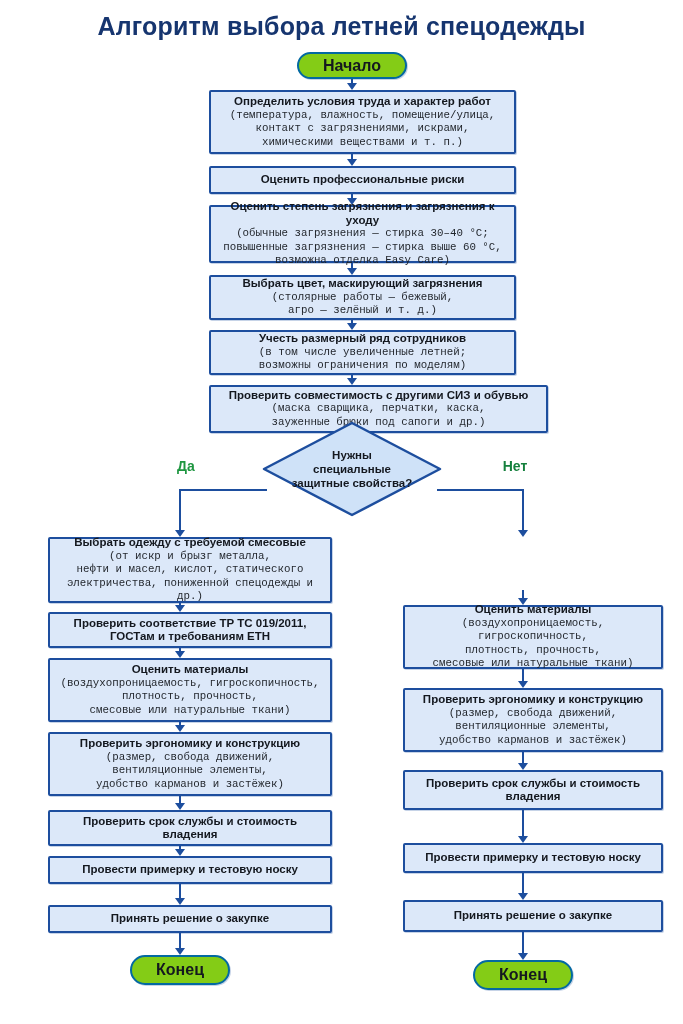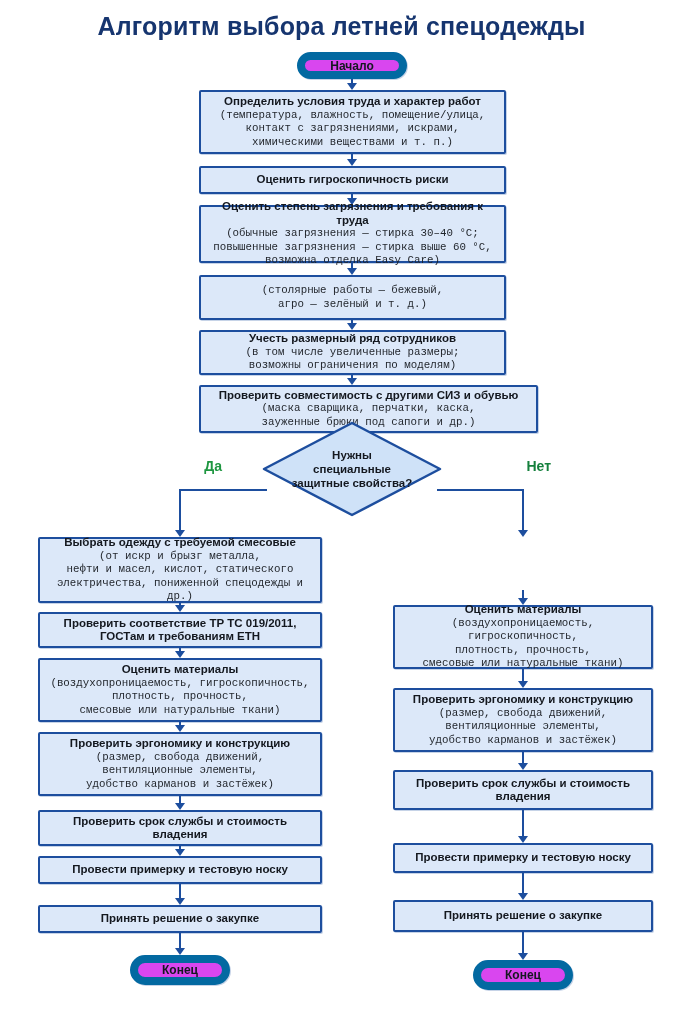--- a/index.html
+++ b/index.html
@@ -10,43 +10,44 @@
   .page-title{
     position:absolute;top:12px;left:0;width:683px;text-align:center;
     font-size:25px;font-weight:700;color:#16356f;letter-spacing:.2px;
   }
   .node{
     position:absolute;box-sizing:border-box;background:#dce8f9;
     border:2px solid #1d4e9e;border-radius:2px;
     display:flex;flex-direction:column;justify-content:center;align-items:center;
     text-align:center;padding:2px 6px;
     box-shadow:1px 1px 0 rgba(29,78,158,.25);
+    margin-left:10px;
   }
   .node .t{font-weight:700;font-size:11.5px;line-height:13.5px;color:#14181f;white-space:pre-line;}
   .node .d{font-weight:400;font-size:10.8px;line-height:13.5px;color:#1f2329;white-space:pre-line;font-family:Liberation Mono, monospace;}
   .terminal{
-    position:absolute;box-sizing:border-box;background:#d946ef;
-    border:8px solid #0369a1;border-radius:16px;
+    position:absolute;box-sizing:border-box;background:#84cc16;
+    border:2px solid #0369a1;border-radius:16px;
     display:flex;justify-content:center;align-items:center;
-    font-weight:700;font-size:12px;color:#14181f;
+    font-weight:700;font-size:16px;color:#14181f;
     box-shadow:1px 1px 0 rgba(29,78,158,.25);
   }
   .va{position:absolute;width:10px;}
   .va .ln{position:absolute;left:4px;top:0;bottom:5px;width:2px;background:#1d4e9e;}
   .va .hd{position:absolute;left:0;bottom:0;width:0;height:0;
     border-left:5px solid transparent;border-right:5px solid transparent;border-top:7px solid #1d4e9e;}
   .hline{position:absolute;height:2.4px;background:#1d4e9e;}
   .diamond{position:absolute;left:262px;top:421px;width:180px;height:96px;}
   .diamond svg{position:absolute;left:0;top:0;}
   .diamond .q{
     position:absolute;left:0;top:0;right:0;bottom:0;
     display:flex;justify-content:center;align-items:center;text-align:center;
     font-weight:700;font-size:11.5px;line-height:14px;color:#14181f;white-space:pre-line;
   }
-  .branch-label{position:absolute;font-weight:700;font-size:14px;text-align:right;}
+  .branch-label{position:absolute;font-weight:700;font-size:14px;text-align:center;}
   .yes{color:#1e9640;}
   .no{color:#15803d;}
 </style>
 </head>
 <body>
 
 <div class="canvas">
 
   <div class="page-title">Алгоритм выбора летней спецодежды</div>
 
@@ -62,50 +63,51 @@
     <div class="d">(температура, влажность, помещение/улица,
 контакт с загрязнениями, искрами,
 химическими веществами и т. п.)</div>
   </div>
   <div class="va" style="left:347px;top:154px;height:12px;">
       <div class="ln"></div>
       <div class="hd"></div>
     </div>
 
   <div class="node" style="left:199px;top:166px;width:307px;height:28px;">
-    <div class="t">Оценить гигроскопичность риски</div>
+    <div class="t">Оценить профессиональные риски</div>
   </div>
   <div class="va" style="left:347px;top:194px;height:11px;">
       <div class="ln"></div>
       <div class="hd"></div>
     </div>
 
   <div class="node" style="left:199px;top:205px;width:307px;height:58px;">
-    <div class="t">Оценить степень загрязнения и требования к труда</div>
+    <div class="t">Оценить степень загрязнения и загрязнения к уходу</div>
     <div class="d">(обычные загрязнения — стирка 30–40 °C;
 повышенные загрязнения — стирка выше 60 °C,
 возможна отделка Easy Care)</div>
   </div>
   <div class="va" style="left:347px;top:263px;height:12px;">
       <div class="ln"></div>
       <div class="hd"></div>
     </div>
 
   <div class="node" style="left:199px;top:275px;width:307px;height:45px;">
+    <div class="t">Выбрать цвет, маскирующий загрязнения</div>
     <div class="d">(столярные работы — бежевый,
 агро — зелёный и т. д.)</div>
   </div>
   <div class="va" style="left:347px;top:320px;height:10px;">
       <div class="ln"></div>
       <div class="hd"></div>
     </div>
 
   <div class="node" style="left:199px;top:330px;width:307px;height:45px;">
     <div class="t">Учесть размерный ряд сотрудников</div>
-    <div class="d">(в том числе увеличенные размеры;
+    <div class="d">(в том числе увеличенные летней;
 возможны ограничения по моделям)</div>
   </div>
   <div class="va" style="left:347px;top:375px;height:10px;">
       <div class="ln"></div>
       <div class="hd"></div>
     </div>
 
   <div class="node" style="left:199px;top:385px;width:339px;height:48px;">
     <div class="t">Проверить совместимость с другими СИЗ и обувью</div>
     <div class="d">(маска сварщика, перчатки, каска,

